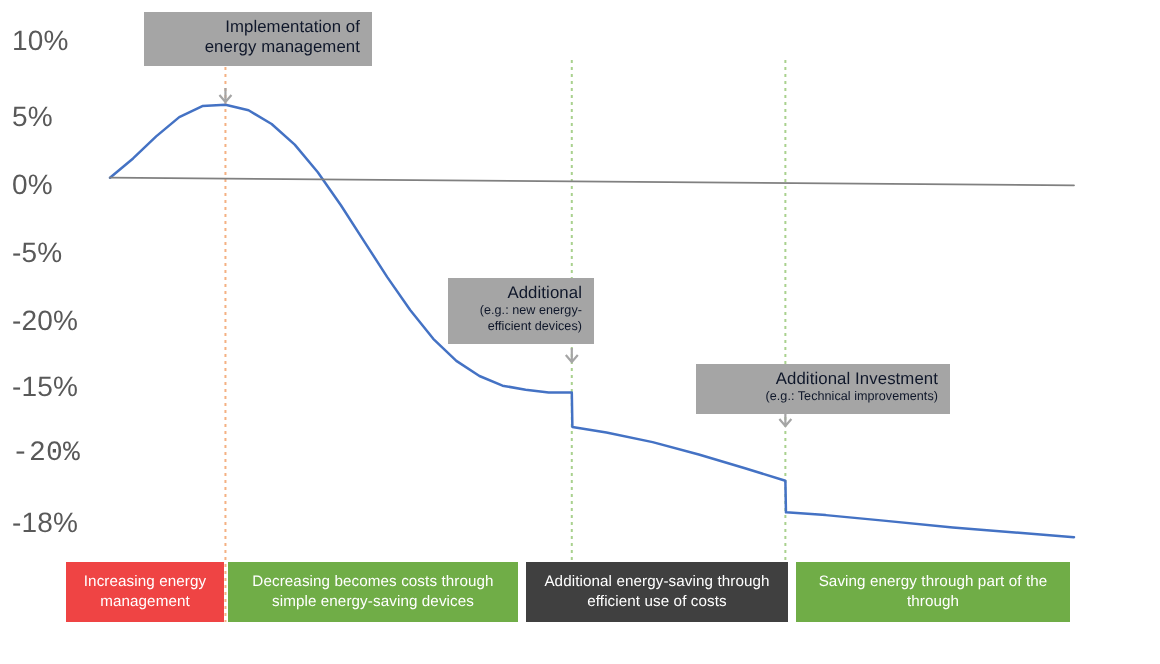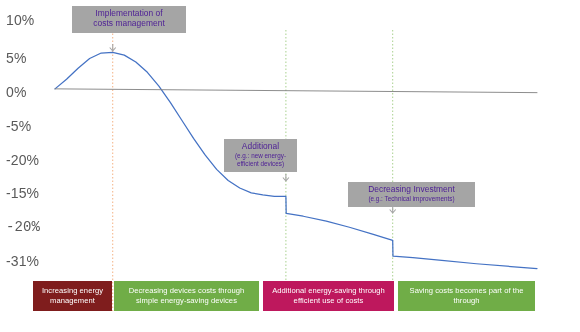--- a/index.html
+++ b/index.html
@@ -48,22 +48,22 @@
   #plot-svg {
     position: absolute;
     left: 0;
     top: 0;
   }
 
   
   .callout {
     position: absolute;
     background: #a5a5a5;
-    color: #4c1d95;
-    text-align: center;
+    color: #0f172a;
+    text-align: right;
     padding: 3px 6px 4px 6px;
     box-sizing: border-box;
     line-height: 1.18;
   }
   .callout .c-title {
     display: block;
     font-size: 8.4px;
     letter-spacing: 0.05px;
   }
   .callout .c-sub {
@@ -120,21 +120,21 @@
 <div id="chart-root">
 
   <div id="y-axis-labels">
     <div class="y-tick" style="top:20px;">10%</div>
     <div class="y-tick" style="top:58px;">5%</div>
     <div class="y-tick" style="top:92px;">0%</div>
     <div class="y-tick" style="top:126px;">-5%</div>
     <div class="y-tick" style="top:160px;">-20%</div>
     <div class="y-tick" style="top:193px;">-15%</div>
     <div class="y-tick" style="top:227px;font-family:Liberation Mono, monospace;">-20%</div>
-    <div class="y-tick" style="top:261px;">-31%</div>
+    <div class="y-tick" style="top:261px;">-18%</div>
   </div>
 
   <svg id="plot-svg" width="580" height="332" viewBox="0 0 580 332">
     <g id="marker-lines">
         <line x1="112.7245508982036" x2="112.7245508982036" y1="30" y2="311" stroke="#F4B183" stroke-width="1" stroke-dasharray="1.5,2"></line>
         <line x1="285.8982035928144" x2="285.8982035928144" y1="30" y2="311" stroke="#A9D18E" stroke-width="1" stroke-dasharray="1.5,2"></line>
         <line x1="392.688622754491" x2="392.688622754491" y1="30" y2="311" stroke="#A9D18E" stroke-width="1" stroke-dasharray="1.5,2"></line>
       </g>
     <g id="series-lines">
         <polyline points="55.00,88.86 66.54,79.22 78.09,68.20 89.63,58.56 101.18,53.05 112.72,52.36 124.27,55.12 135.81,62.00 147.36,72.33 158.90,86.10 170.45,102.63 181.99,120.53 193.54,138.43 205.08,154.96 216.63,169.42 228.17,180.44 239.72,188.01 251.26,192.83 262.81,194.90 274.35,196.27 285.90,196.27 286.19,213.49 303.22,216.24 326.31,221.06 349.40,227.26 372.49,234.15 392.69,240.34 392.98,256.18 412.89,257.56 441.75,260.31 476.39,263.75 511.02,266.51 537.00,268.57" fill="none" stroke="#4472C4" stroke-width="1.25" stroke-linejoin="round" stroke-linecap="round"></polyline>
@@ -142,54 +142,54 @@
       </g>
     <g id="marker-arrows">
         <path d="M112.7245508982036,44 v6 m-3,-2.5 l3,3.5 l3,-3.5" stroke="#a5a5a5" stroke-width="1.1" fill="none"></path>
         <path d="M285.8982035928144,174 v6 m-3,-2.5 l3,3.5 l3,-3.5" stroke="#a5a5a5" stroke-width="1.1" fill="none"></path>
         <path d="M392.688622754491,206 v6 m-3,-2.5 l3,3.5 l3,-3.5" stroke="#a5a5a5" stroke-width="1.1" fill="none"></path>
       </g>
   </svg>
 
   <div class="callout" id="callout-implementation">
     <span class="c-title">Implementation of</span>
-    <span class="c-title">costs management</span>
+    <span class="c-title">energy management</span>
   </div>
 
   <div class="callout" id="callout-investment">
     <span class="c-title">Additional</span>
     <span class="c-sub">(e.g.: new energy-</span>
     <span class="c-sub">efficient devices)</span>
   </div>
 
   <div class="callout" id="callout-additional-investment">
-    <span class="c-title">Decreasing Investment</span>
+    <span class="c-title">Additional Investment</span>
     <span class="c-sub">(e.g.: Technical improvements)</span>
   </div>
 
   <div id="stage-bars">
-    <div class="stage-bar" style="left:33px; width:79px; background:#7f1d1d;">
+    <div class="stage-bar" style="left:33px; width:79px; background:#ef4444;">
       <div>
         <span>Increasing energy</span>
         <span>management</span>
       </div>
     </div>
     <div class="stage-bar" style="left:114px; width:145px; background:#70AD47;">
       <div>
-        <span>Decreasing devices costs through</span>
+        <span>Decreasing becomes costs through</span>
         <span>simple energy-saving devices</span>
       </div>
     </div>
-    <div class="stage-bar" style="left:263px; width:131px; background:#be185d;">
+    <div class="stage-bar" style="left:263px; width:131px; background:#404040;">
       <div>
         <span>Additional energy-saving through</span>
         <span>efficient use of costs</span>
       </div>
     </div>
     <div class="stage-bar" style="left:398px; width:137px; background:#70AD47;">
       <div>
-        <span>Saving costs becomes part of the</span>
+        <span>Saving energy through part of the</span>
         <span>through</span>
       </div>
     </div>
   </div>
 
 </div>
 
 </body></html>

